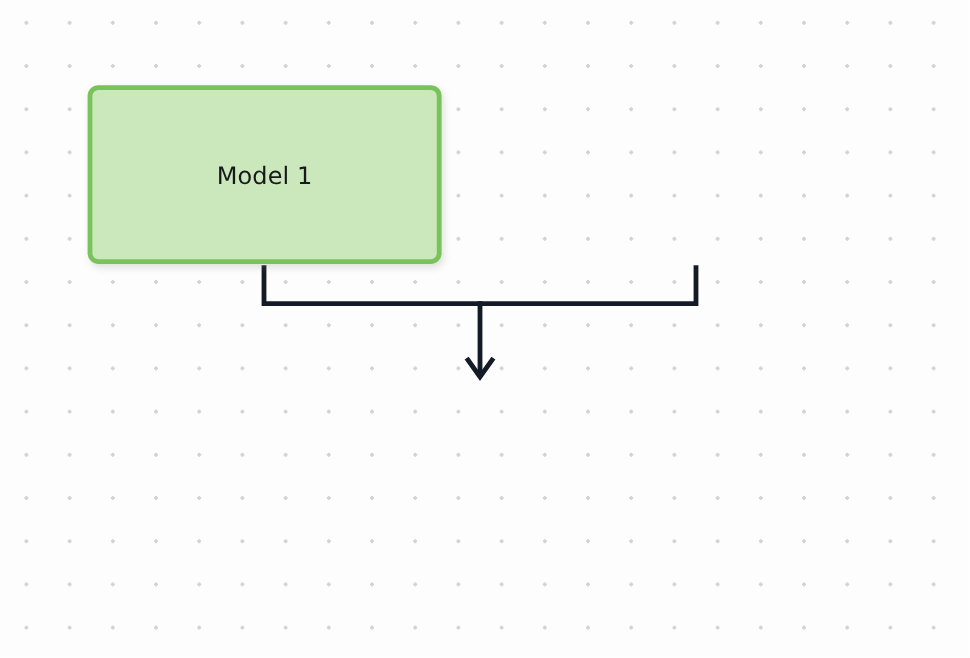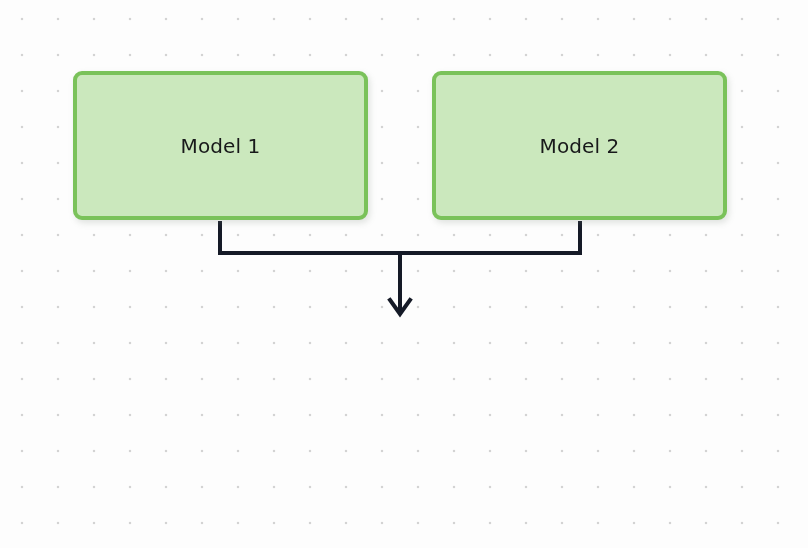--- a/index.html
+++ b/index.html
@@ -69,18 +69,15 @@
       <path d="M 580 221 L 580 253 L 400 253"></path>
       <path d="M 400 251 L 400 314"></path>
       <path d="M 390 300 L 400 314 L 410 300" stroke-linecap="square" stroke-linejoin="miter"></path>
     </g>
   </svg>
 
   <div class="node" id="node-model-1">
     <span class="node-label">Model 1</span>
   </div>
 
-  <div class="node" id="node-model-2">
-    <span class="node-label">Model 2</span>
-  </div>
 
 
 </div>
 
 </body></html>

